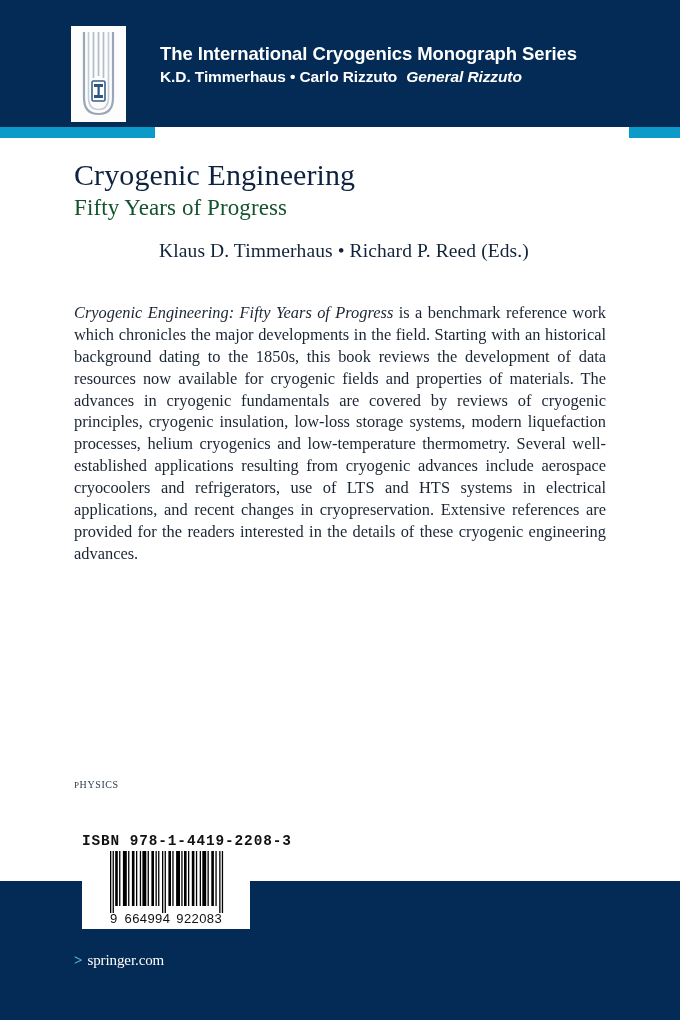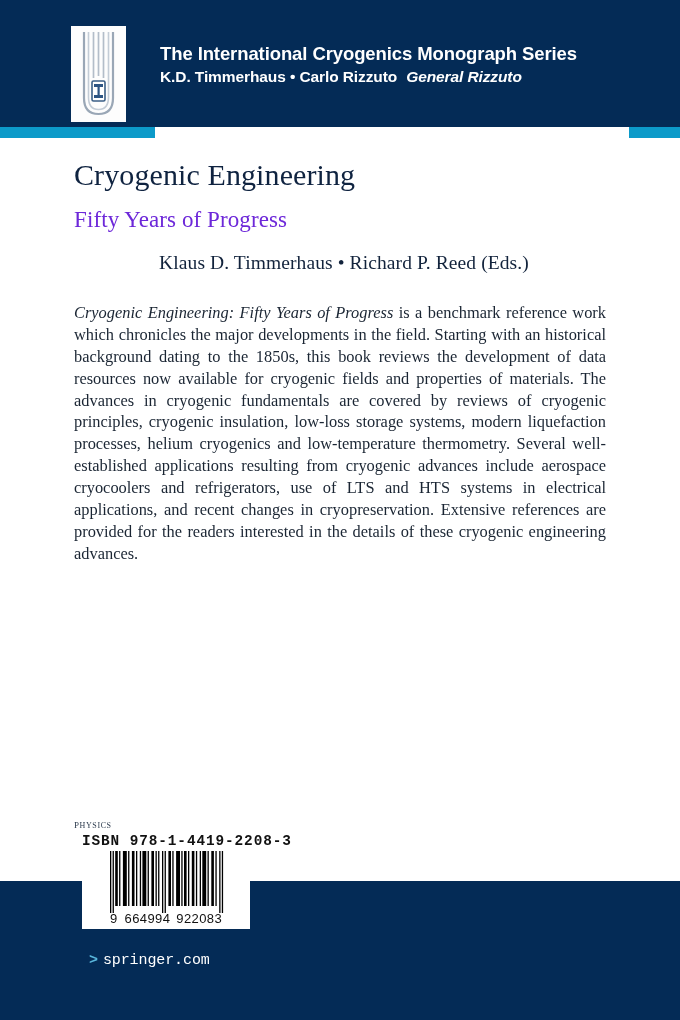--- a/index.html
+++ b/index.html
@@ -88,23 +88,23 @@
     width: 540px;
   }
   .book-title {
     font-size: 30px;
     color: #0F2340;
     line-height: 1.12;
     letter-spacing: 0.1px;
   }
   .book-subtitle {
     font-size: 23px;
-    color: #6d28d9;
+    color: #14532d;
     line-height: 1.2;
-    margin-top: 14px;
+    margin-top: 2px;
     letter-spacing: 0.1px;
   }
   .book-editors {
     font-size: 19.5px;
     color: #12233c;
     margin-top: 19px;
     letter-spacing: 0.1px;
     text-align: center;
   }
 
@@ -122,22 +122,22 @@
     hyphens: manual;
   }
   .blurb em {
     font-style: italic;
   }
 
   
   .subject-label {
     position: absolute;
     left: 74px;
-    top: 816px;
-    font-size: 11px;
+    top: 776px;
+    font-size: 14px;
     color: #2c3b4d;
     letter-spacing: 0.6px;
     font-variant: small-caps;
     text-transform: lowercase;
   }
   .subject-label::first-letter { font-size: 13px; }
 
   
   .isbn-line {
     position: absolute;
@@ -191,23 +191,23 @@
   .footer-notch {
     position: absolute;
     left: 82px;
     top: 881px;
     width: 168px;
     height: 44px;
     background: #ffffff;
   }
   .springer-line {
     position: absolute;
-    left: 89px;
+    left: 74px;
     top: 952px;
-    font-family: Liberation Mono, monospace;
+    font-family: Liberation Serif, serif;
     font-size: 15px;
     color: #ffffff;
     letter-spacing: -0.1px;
     white-space: nowrap;
   }
   .springer-line .chev {
     color: #59b6db;
     font-weight: bold;
     padding-right: 5px;
   }

